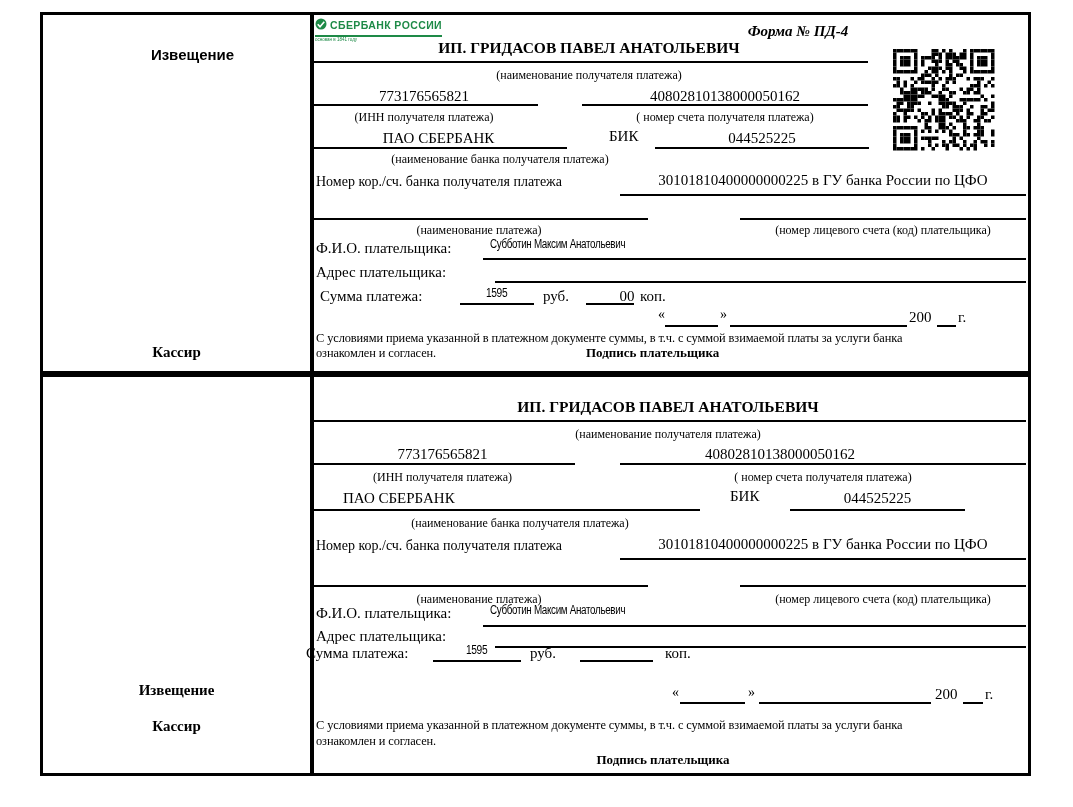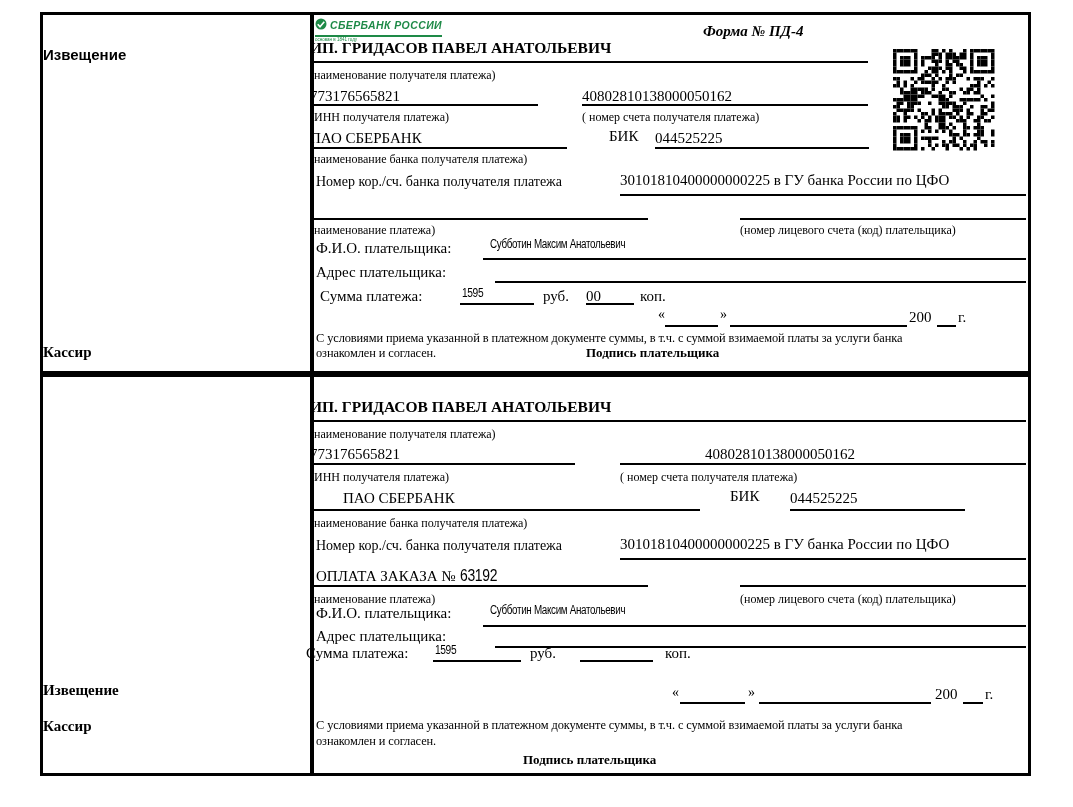--- a/index.html
+++ b/index.html
@@ -3,33 +3,33 @@
 <meta charset="utf-8">
 <style>
   html,body{margin:0;padding:0;background:#ffffff;}
   #sheet{position:relative;width:1073px;height:807px;background:#fff;
          font-family:"Liberation Serif",serif;color:#000;overflow:hidden;}
   .sec{position:absolute;left:40px;border:3px solid #000;background:#fff;box-sizing:border-box;}
   #sec-top{top:12px;width:991px;height:362px;}
   #sec-bot{top:374px;width:991px;height:402px;}
   .vdiv{position:absolute;top:0;bottom:0;left:267px;width:4px;background:#000;}
   .abs{position:absolute;white-space:nowrap;}
-  .ctr{}
+  .ctr{text-align:center;}
   .s15{font-size:15px;}
   .s14{font-size:14px;}
   .cap{font-size:12px;}
   .b{font-weight:bold;}
   .bi{font-weight:bold;font-style:italic;}
   .sans{font-family:"Liberation Sans",sans-serif;}
   .hand{font-family:"Liberation Sans",sans-serif;font-size:12px;letter-spacing:-0.4px;}
   .cond{display:inline-block;transform:scaleX(.82);transform-origin:0 85%;}
   .condc{display:inline-block;transform:scaleX(.85);}
   .line{position:absolute;height:2px;background:#000;}
   .agr{font-size:12.4px;letter-spacing:-0.1px;}
-  .logo{display:flex;align-items:center;gap:3px;border-bottom:2px solid #1E8A47;padding-bottom:1px;font-style:italic;}
+  .logo{display:flex;align-items:center;gap:3px;border-bottom:2px solid #1E8A47;padding-bottom:1px;}
   .logo-text{font-family:"Liberation Sans",sans-serif;font-size:10.5px;font-weight:bold;
              color:#1E8A47;letter-spacing:.4px;}
   .logo-tag{font-family:"Liberation Sans",sans-serif;font-size:4.5px;color:#1E8A47;}
   .quote{font-size:14px;}
 </style>
 </head>
 <body>
 
 <div id="sheet">
 
@@ -497,21 +497,21 @@
     <div class="abs s15" style="left:273px;top:225px;">Ф.И.О. плательщика:</div>
     <div class="abs hand" style="left:447px;top:222px;"><span class="cond">Субботин Максим Анатольевич</span></div>
     <div class="line" style="left:440px;top:243px;width:543px;"></div>
     <div class="abs s15" style="left:273px;top:249px;">Адрес плательщика:</div>
     <div class="line" style="left:452px;top:266px;width:531px;"></div>
 
     <div class="abs s15" style="left:277px;top:273px;">Сумма платежа:</div>
     <div class="abs hand ctr" style="left:417px;top:271px;width:74px;"><span class="condc">1595</span></div>
     <div class="line" style="left:417px;top:288px;width:74px;"></div>
     <div class="abs s15" style="left:500px;top:273px;">руб.</div>
-    <div class="abs s15 ctr" style="left:543px;top:273px;width:48px;">00</div>
+    <div class="abs s15 ctr" style="left:560px;top:273px;width:48px;">00</div>
     <div class="line" style="left:543px;top:288px;width:48px;"></div>
     <div class="abs s15" style="left:597px;top:273px;">коп.</div>
 
     <div class="abs quote" style="left:615px;top:292px;">«</div>
     <div class="line" style="left:622px;top:310px;width:53px;"></div>
     <div class="abs quote" style="left:677px;top:292px;">»</div>
     <div class="line" style="left:687px;top:310px;width:177px;"></div>
     <div class="abs s15" style="left:866px;top:294px;">200</div>
     <div class="line" style="left:894px;top:310px;width:19px;"></div>
     <div class="abs s15" style="left:915px;top:294px;">г.</div>
@@ -542,23 +542,20 @@
     <div class="abs s15" style="left:687px;top:111px;">БИК</div>
     <div class="abs s15 ctr" style="left:747px;top:113px;width:175px;">044525225</div>
     <div class="line" style="left:267px;top:132px;width:390px;"></div>
     <div class="line" style="left:747px;top:132px;width:175px;"></div>
     <div class="abs cap ctr" style="left:267px;top:139px;width:420px;">(наименование банка получателя платежа)</div>
 
     <div class="abs s14" style="left:273px;top:161px;">Номер кор./сч. банка получателя платежа</div>
     <div class="abs s15 ctr" style="left:577px;top:159px;width:406px;">30101810400000000225 в ГУ банка России по ЦФО</div>
     <div class="line" style="left:577px;top:181px;width:406px;"></div>
 
-    <div class="abs s15" style="left:273px;top:189px;">
-      <span>ОПЛАТА ЗАКАЗА №</span><span class="hand cond" style="font-size:17px;margin-left:4px;">63192</span>
-    </div>
     <div class="line" style="left:267px;top:208px;width:338px;"></div>
     <div class="line" style="left:697px;top:208px;width:286px;"></div>
     <div class="abs cap ctr" style="left:267px;top:215px;width:338px;">(наименование платежа)</div>
     <div class="abs cap ctr" style="left:697px;top:215px;width:286px;">(номер лицевого счета (код) плательщика)</div>
 
     <div class="abs s15" style="left:273px;top:228px;">Ф.И.О. плательщика:</div>
     <div class="abs hand" style="left:447px;top:226px;"><span class="cond">Субботин Максим Анатольевич</span></div>
     <div class="line" style="left:440px;top:248px;width:543px;"></div>
     <div class="abs s15" style="left:273px;top:251px;">Адрес плательщика:</div>
     <div class="line" style="left:452px;top:269px;width:531px;"></div>

